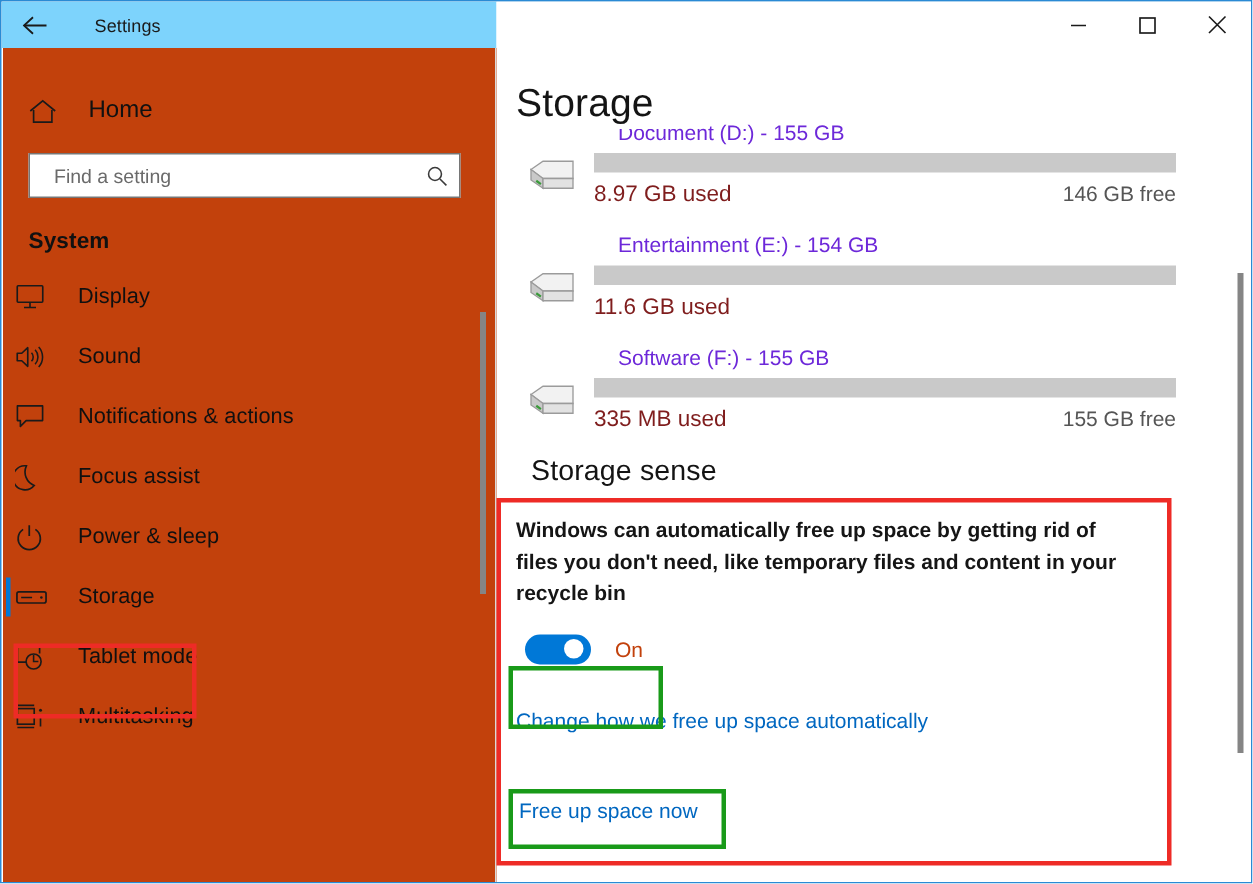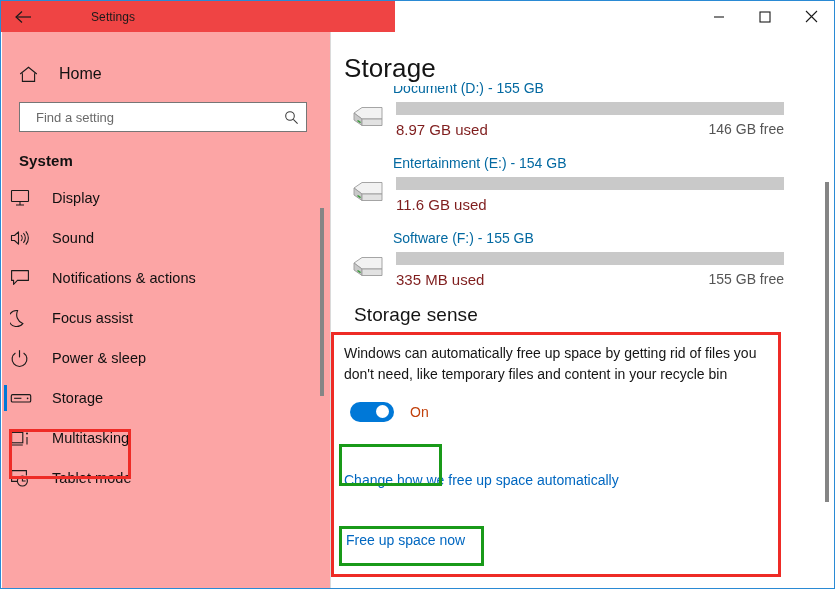--- a/index.html
+++ b/index.html
@@ -24,26 +24,25 @@
   
   #titlebar {
     position: absolute;
     left: 0; top: 0;
     width: 833px;
     height: 31px;
     display: flex;
     align-items: center;
   }
   #titlebar-left {
-    width: 394px;
+    width: 330px;
     height: 31px;
-    background: #ef4444;
-    display: flex;
-    align-items: center;
-    gap: 28px;
+    background: #7dd3fc;
+    display: flex;
+    align-items: center;
   }
   #titlebar-right {
     flex: 1;
     height: 31px;
     background: #ffffff;
     display: flex;
     align-items: center;
     justify-content: flex-end;
   }
   .back-btn {
@@ -64,21 +63,21 @@
     cursor: default;
   }
   .caption-btn svg { display: block; }
 
   
   #sidebar {
     position: absolute;
     left: 1px; top: 31px;
     width: 329px;
     height: 556px;
-    background: #fca5a5;
+    background: #c2410c;
     overflow: hidden;
   }
   #sidebar::after {
     content: "";
     position: absolute;
     right: 0; top: 0; bottom: 0;
     width: 1px;
     background: #dadada;
   }
 
@@ -198,23 +197,23 @@
     position: relative;
     height: 75px;
   }
   .drive-icon {
     position: absolute;
     left: 17px; top: 20px;
     width: 36px; height: 30px;
   }
   .drive-name {
     position: absolute;
-    left: 61px; top: 0px;
+    left: 80px; top: 0px;
     font-size: 14px;
-    color: #0369a1;
+    color: #6d28d9;
   }
   .drive-bar {
     position: absolute;
     left: 64px; top: 22px;
     width: 388px;
     height: 13px;
     background: #c9c9c9;
   }
   .drive-bar-fill {
     height: 13px;
@@ -247,20 +246,21 @@
     color: #141414;
     letter-spacing: .1px;
     margin-left: 10px;
   }
   .section-desc {
     margin-top: 17px;
     font-size: 14px;
     line-height: 21px;
     color: #151515;
     width: 418px;
+    font-weight: bold;
   }
 
   .toggle-row {
     display: flex;
     align-items: center;
     margin-top: 14px;
     height: 25px;
     padding-left: 6px;
   }
   .toggle {
@@ -445,40 +445,40 @@
             <rect x="1.3" y="3.6" width="19.4" height="7.4" rx="1.3" fill="none" stroke="#1a1a1a" stroke-width="1.15"></rect>
             <path d="M4.1 7.3 H11.4" stroke="#1a1a1a" stroke-width="1.1"></path>
             <circle cx="17.6" cy="7.3" r="0.85" fill="#1a1a1a"></circle>
           </svg>
         </span>
         <span class="nav-label">Storage</span>
       </div>
 
       <div class="nav-item">
         <span class="nav-icon">
+          <svg width="20" height="19" viewBox="0 0 20 19">
+            <path d="M1.6 1.6 H16.4 V6.6" fill="none" stroke="#1a1a1a" stroke-width="1.1"></path>
+            <path d="M1.6 1.6 V12.4 H7.4" fill="none" stroke="#1a1a1a" stroke-width="1.1"></path>
+            <circle cx="12.4" cy="12" r="5" fill="none" stroke="#1a1a1a" stroke-width="1.1"></circle>
+            <path d="M12.4 7.6 V12 H15.6" fill="none" stroke="#1a1a1a" stroke-width="1.05"></path>
+          </svg>
+        </span>
+        <span class="nav-label">Tablet mode</span>
+      </div>
+
+      <div class="nav-item">
+        <span class="nav-icon">
           <svg width="20" height="18" viewBox="0 0 20 18">
             <rect x="1.6" y="3.4" width="11.2" height="10.4" fill="none" stroke="#1a1a1a" stroke-width="1.1"></rect>
             <path d="M1.6 1.2 H12.8 M1.6 16 H12.8" stroke="#1a1a1a" stroke-width="1.1"></path>
             <circle cx="17" cy="4.5" r="1" fill="#1a1a1a"></circle>
             <path d="M17 8 V15.4" stroke="#1a1a1a" stroke-width="1.1"></path>
           </svg>
         </span>
         <span class="nav-label">Multitasking</span>
-      </div>
-
-      <div class="nav-item">
-        <span class="nav-icon">
-          <svg width="20" height="19" viewBox="0 0 20 19">
-            <path d="M1.6 1.6 H16.4 V6.6" fill="none" stroke="#1a1a1a" stroke-width="1.1"></path>
-            <path d="M1.6 1.6 V12.4 H7.4" fill="none" stroke="#1a1a1a" stroke-width="1.1"></path>
-            <circle cx="12.4" cy="12" r="5" fill="none" stroke="#1a1a1a" stroke-width="1.1"></circle>
-            <path d="M12.4 7.6 V12 H15.6" fill="none" stroke="#1a1a1a" stroke-width="1.05"></path>
-          </svg>
-        </span>
-        <span class="nav-label">Tablet mode</span>
       </div>
 
     </div>
 
     <div id="sidebar-scroll"></div>
   </div>
 
   <div id="content">
 
     <div class="drive-list">

